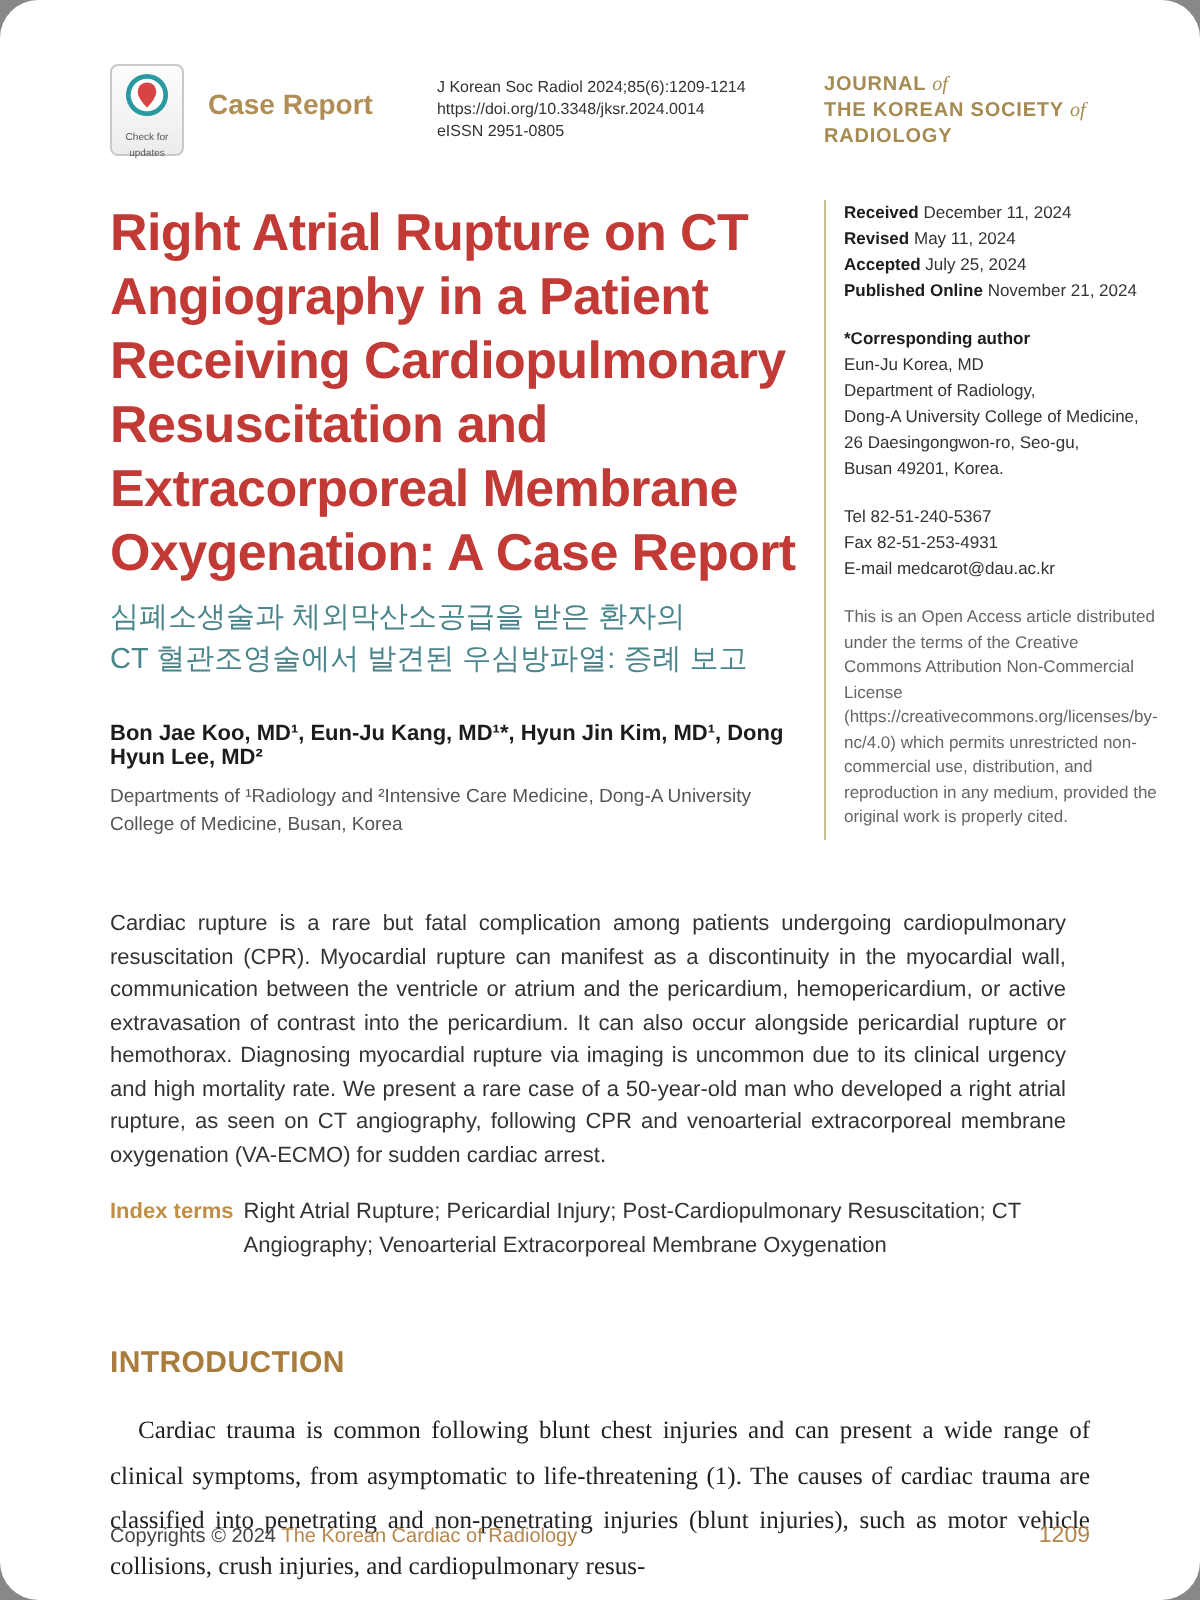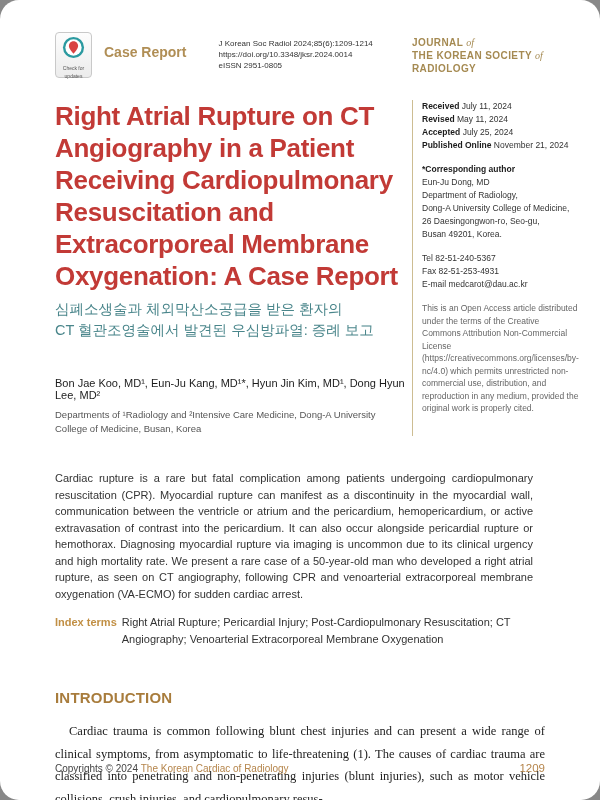--- a/index.html
+++ b/index.html
@@ -53,22 +53,22 @@
     color: #c23a36;
     font-size: 26px; font-weight: 600; line-height: 32px;
     letter-spacing: -0.3px;
   }
   .title-korean {
     margin-top: 7px;
     color: #4a868b;
     font-size: 14.5px; font-weight: 400; line-height: 21px;
   }
   .authors {
-    margin-top: 36px;
-    font-size: 11px; font-weight: 400; color: #1c1c1c;
+    margin-top: 20px;
+    font-size: 11px; font-weight: 700; color: #1c1c1c;
   }
   .affiliation {
     margin-top: 7px;
     font-size: 9.5px; line-height: 14px; color: #555;
     width: 345px;
   }
   .sidebar {
     flex: 1 1 auto;
     margin-left: 0;
     border-left: 1px solid #cdbd92;
@@ -152,28 +152,28 @@
       <div class="title-korean">
         <div>심폐소생술과 체외막산소공급을 받은 환자의</div>
         <div>CT 혈관조영술에서 발견된 우심방파열: 증례 보고</div>
       </div>
       <div class="authors">Bon Jae Koo, MD¹, Eun-Ju Kang, MD¹*, Hyun Jin Kim, MD¹, Dong Hyun Lee, MD²</div>
       <div class="affiliation">Departments of ¹Radiology and ²Intensive Care Medicine, Dong-A University College of Medicine, Busan, Korea</div>
     </div>
 
     <div class="sidebar">
       <div class="block">
-        <div><b>Received</b>  <span>July 11, 2024</span></div>
+        <div><b>Received</b>  <span>December 11, 2024</span></div>
         <div><b>Revised</b>  <span>May 11, 2024</span></div>
         <div><b>Accepted</b>  <span>July 25, 2024</span></div>
         <div><b>Published Online</b>  <span>November 21, 2024</span></div>
       </div>
       <div class="block">
         <div><b>*Corresponding author</b></div>
-        <div>Eun-Ju Dong, MD</div>
+        <div>Eun-Ju Korea, MD</div>
         <div>Department of Radiology,</div>
         <div>Dong-A University College of Medicine,</div>
         <div>26 Daesingongwon-ro, Seo-gu,</div>
         <div>Busan 49201, Korea.</div>
       </div>
       <div class="block">
         <div><span>Tel</span>  <span>82-51-240-5367</span></div>
         <div><span>Fax</span>  <span>82-51-253-4931</span></div>
         <div><span>E-mail</span>  <span>medcarot@dau.ac.kr</span></div>
       </div>

